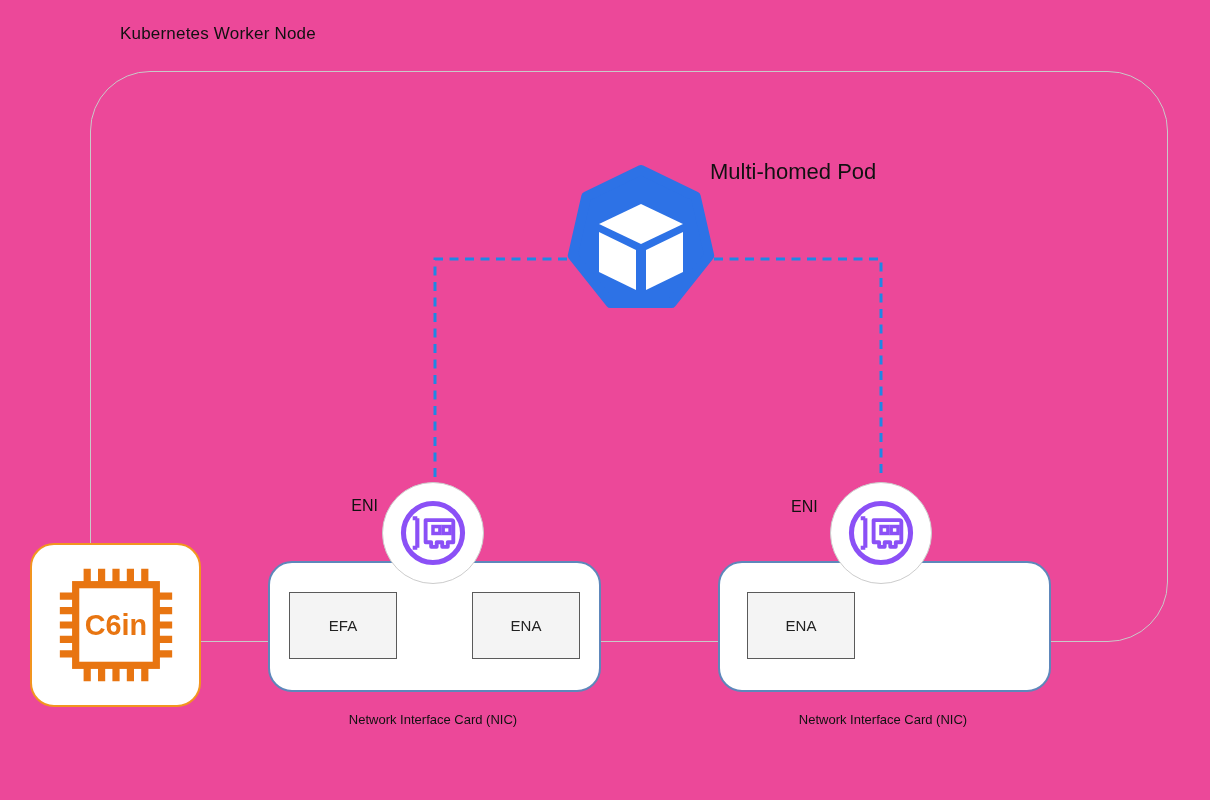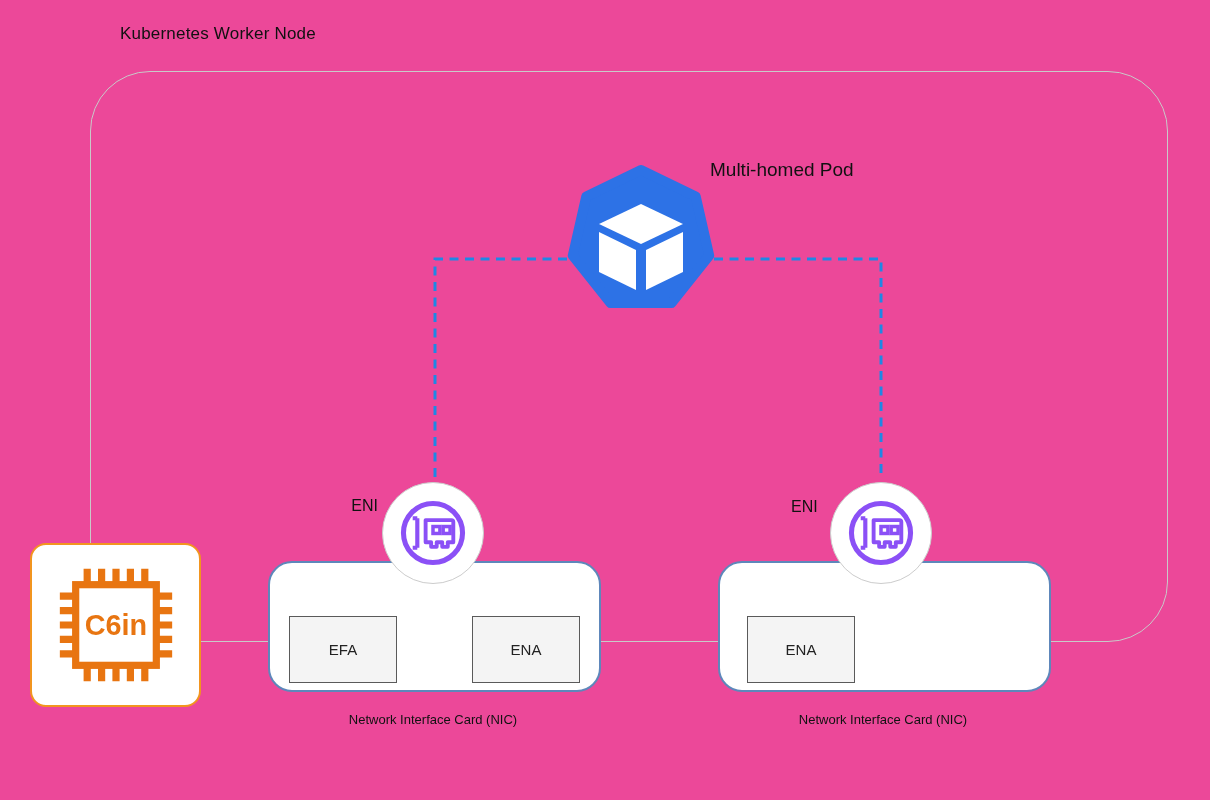--- a/index.html
+++ b/index.html
@@ -11,50 +11,50 @@
   .diagram-title{
     left:120px;top:24px;font-size:17px;color:#111;letter-spacing:.2px;z-index:1;
   }
   .node-box{
     left:90px;top:71px;width:1076px;height:569px;
     border:1.6px solid #c9c9c9;border-radius:60px;z-index:1;background:transparent;
   }
   .connector-layer{left:0;top:0;width:1210px;height:800px;z-index:2;pointer-events:none;}
   .instance-box{
     left:30px;top:543px;width:167px;height:160px;background:#fff;
-    border:2px solid #f2951f;border-radius:16px;z-index:3;
+    border:2px solid #f2951f;border-radius:24px;z-index:3;
     display:flex;align-items:center;justify-content:center;
   }
   .nic-box{
     top:561px;width:329px;height:127px;background:#fff;
     border:2px solid #5e87bb;border-radius:24px;z-index:3;
   }
   .nic-left{left:268px;} .nic-right{left:718px;}
   .adapter-box{
     top:592px;width:106px;height:65px;background:#f4f4f4;
     border:1.7px solid #5a5a5a;z-index:4;
     display:flex;align-items:center;justify-content:center;
-    font-size:15px;color:#222;margin-top:24px;
+    font-size:15px;color:#222;
   }
   .adapter-efa{left:289px;} .adapter-ena1{left:472px;} .adapter-ena2{left:747px;}
   .eni-circle{
     top:482px;width:102px;height:102px;border-radius:50%;
     background:#fff;border:1.5px solid #cccccc;z-index:5;box-sizing:border-box;
     display:flex;align-items:center;justify-content:center;
   }
   .eni-left{left:382px;} .eni-right{left:830px;}
   .eni-label{font-size:16px;color:#111;z-index:5;}
   .eni-label-left{left:320px;top:497px;width:58px;text-align:right;}
   .eni-label-right{left:791px;top:498px;width:60px;text-align:left;}
   .nic-label{
     top:712px;width:330px;text-align:center;font-size:13px;color:#111;z-index:3;
   }
   .nic-label-left{left:268px;} .nic-label-right{left:718px;}
   .pod-icon{left:556px;top:155px;width:170px;height:170px;z-index:6;}
-  .pod-label{left:710px;top:159px;font-size:19px;color:#111;z-index:6;}
+  .pod-label{left:710px;top:159px;font-size:22px;color:#111;z-index:6;}
 </style>
 </head>
 <body>
 
 <div class="canvas">
 
   <div class="abs diagram-title">Kubernetes Worker Node</div>
 
   <div class="abs node-box"></div>
 

